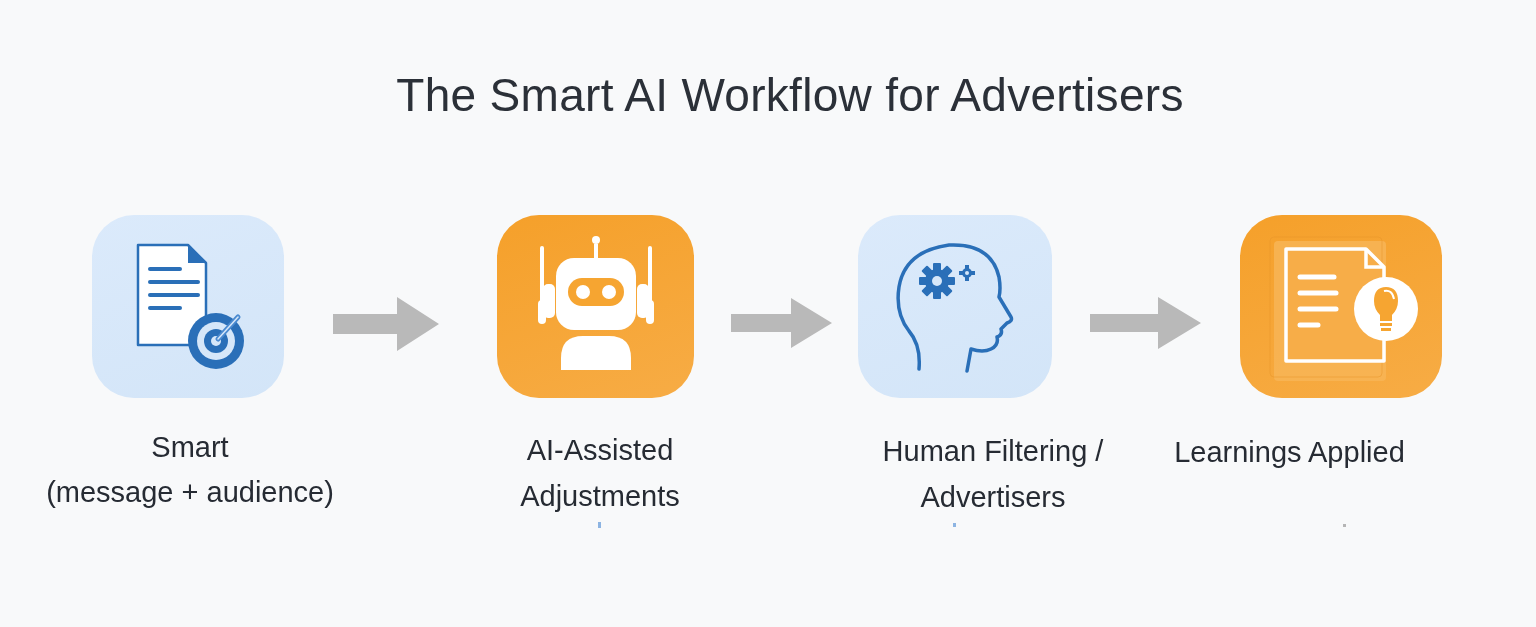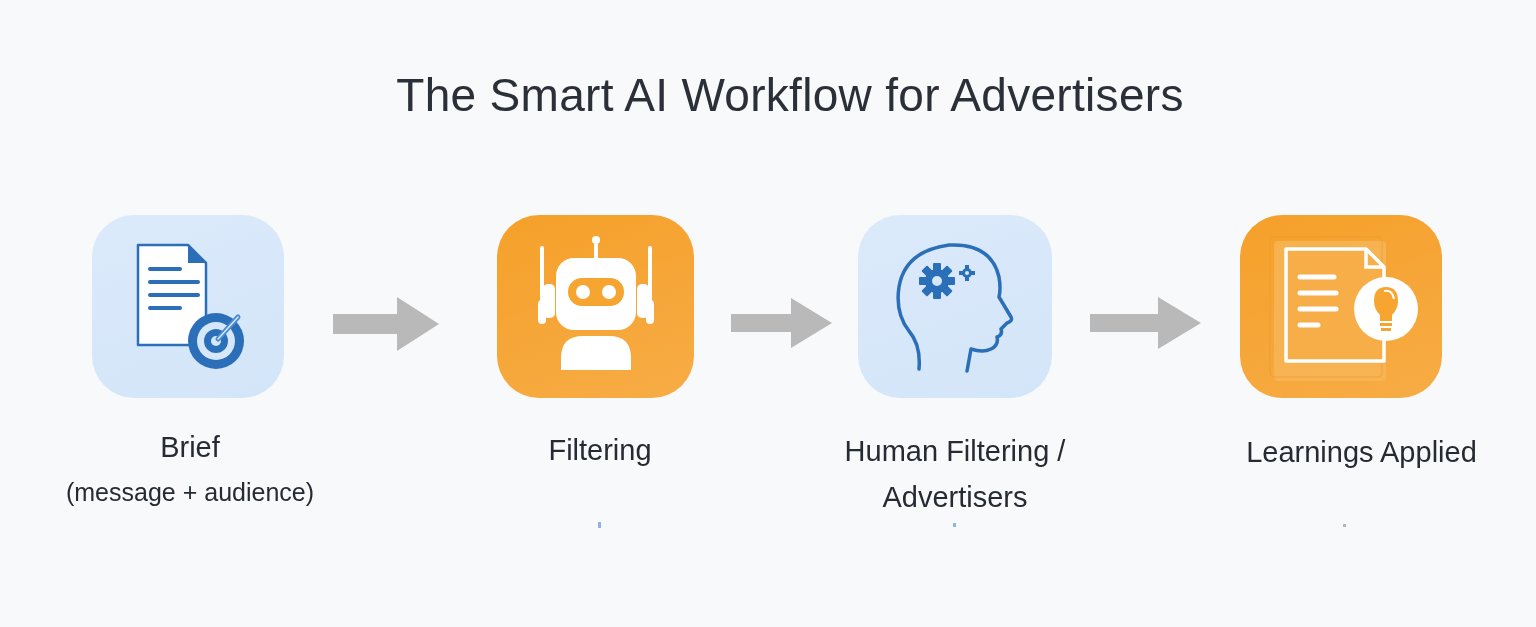--- a/index.html
+++ b/index.html
@@ -21,21 +21,21 @@
     display: flex; align-items: center; justify-content: center;
   }
   .tile.blue { background: linear-gradient(160deg, #dbeafb 0%, #d3e5f8 100%); }
   .tile.orange { background: linear-gradient(160deg, #f5a02a 0%, #f7ac45 100%); }
   .tile svg { display: block; }
   .arrow { position: absolute; }
   .label {
     position: absolute; text-align: center; font-size: 29px; line-height: 46px;
     color: #262b33;
   }
-  .label .sub { font-size: 25px; line-height: 44px; display: block; }
+  .label .sub { font-size: 29px; line-height: 44px; display: block; }
   .dot {
     position: absolute; width: 3px; height: 6px; background: #8db4e2;
   }
 </style>
 </head>
 <body>
 
 <div class="title">The Smart AI Workflow for Advertisers</div>
 
 <div class="tile blue" style="left:92px; width:192px;">
@@ -129,31 +129,32 @@
     <line x1="44" y1="98" x2="62" y2="98" stroke="#ffffff" stroke-width="5" stroke-linecap="round"></line>
     <circle cx="130" cy="82" r="32" fill="#ffffff"></circle>
     <path d="M130 60 Q118 60 118 74 Q118 82 124 88 V94 H136 V88 Q142 82 142 74 Q142 60 130 60 Z" fill="#f6a531"></path>
     <rect x="124" y="96" width="12" height="3" fill="#f6a531"></rect>
     <rect x="125" y="101" width="10" height="3" fill="#f6a531"></rect>
     <path d="M128 64 Q136 62 138 72" fill="none" stroke="#ffffff" stroke-width="2"></path>
   </svg>
 </div>
 
 <div class="label" style="left:30px; width:320px; top:424px;">
-  <span>Brief</span>
+  <span>Smart</span>
   <span class="sub">(message + audience)</span>
 </div>
 
 <div class="label" style="left:460px; width:280px; top:427px;">
-  <div>Filtering</div>
+  <div>AI-Assisted</div>
+  <div>Adjustments</div>
 </div>
 <div class="dot" style="left:598px; top:522px;"></div>
 
-<div class="label" style="left:800px; width:310px; top:428px;">
+<div class="label" style="left:838px; width:310px; top:428px;">
   <div>Human Filtering /</div>
   <div>Advertisers</div>
 </div>
 <div class="dot" style="left:953px; top:523px; height:4px;"></div>
 
-<div class="label" style="left:1204px; width:315px; top:429px;">
+<div class="label" style="left:1132px; width:315px; top:429px;">
   <div>Learnings Applied</div>
 </div>
 <div class="dot" style="left:1343px; top:524px; height:3px; background:#b5b5b5;"></div>
 
 </body></html>

